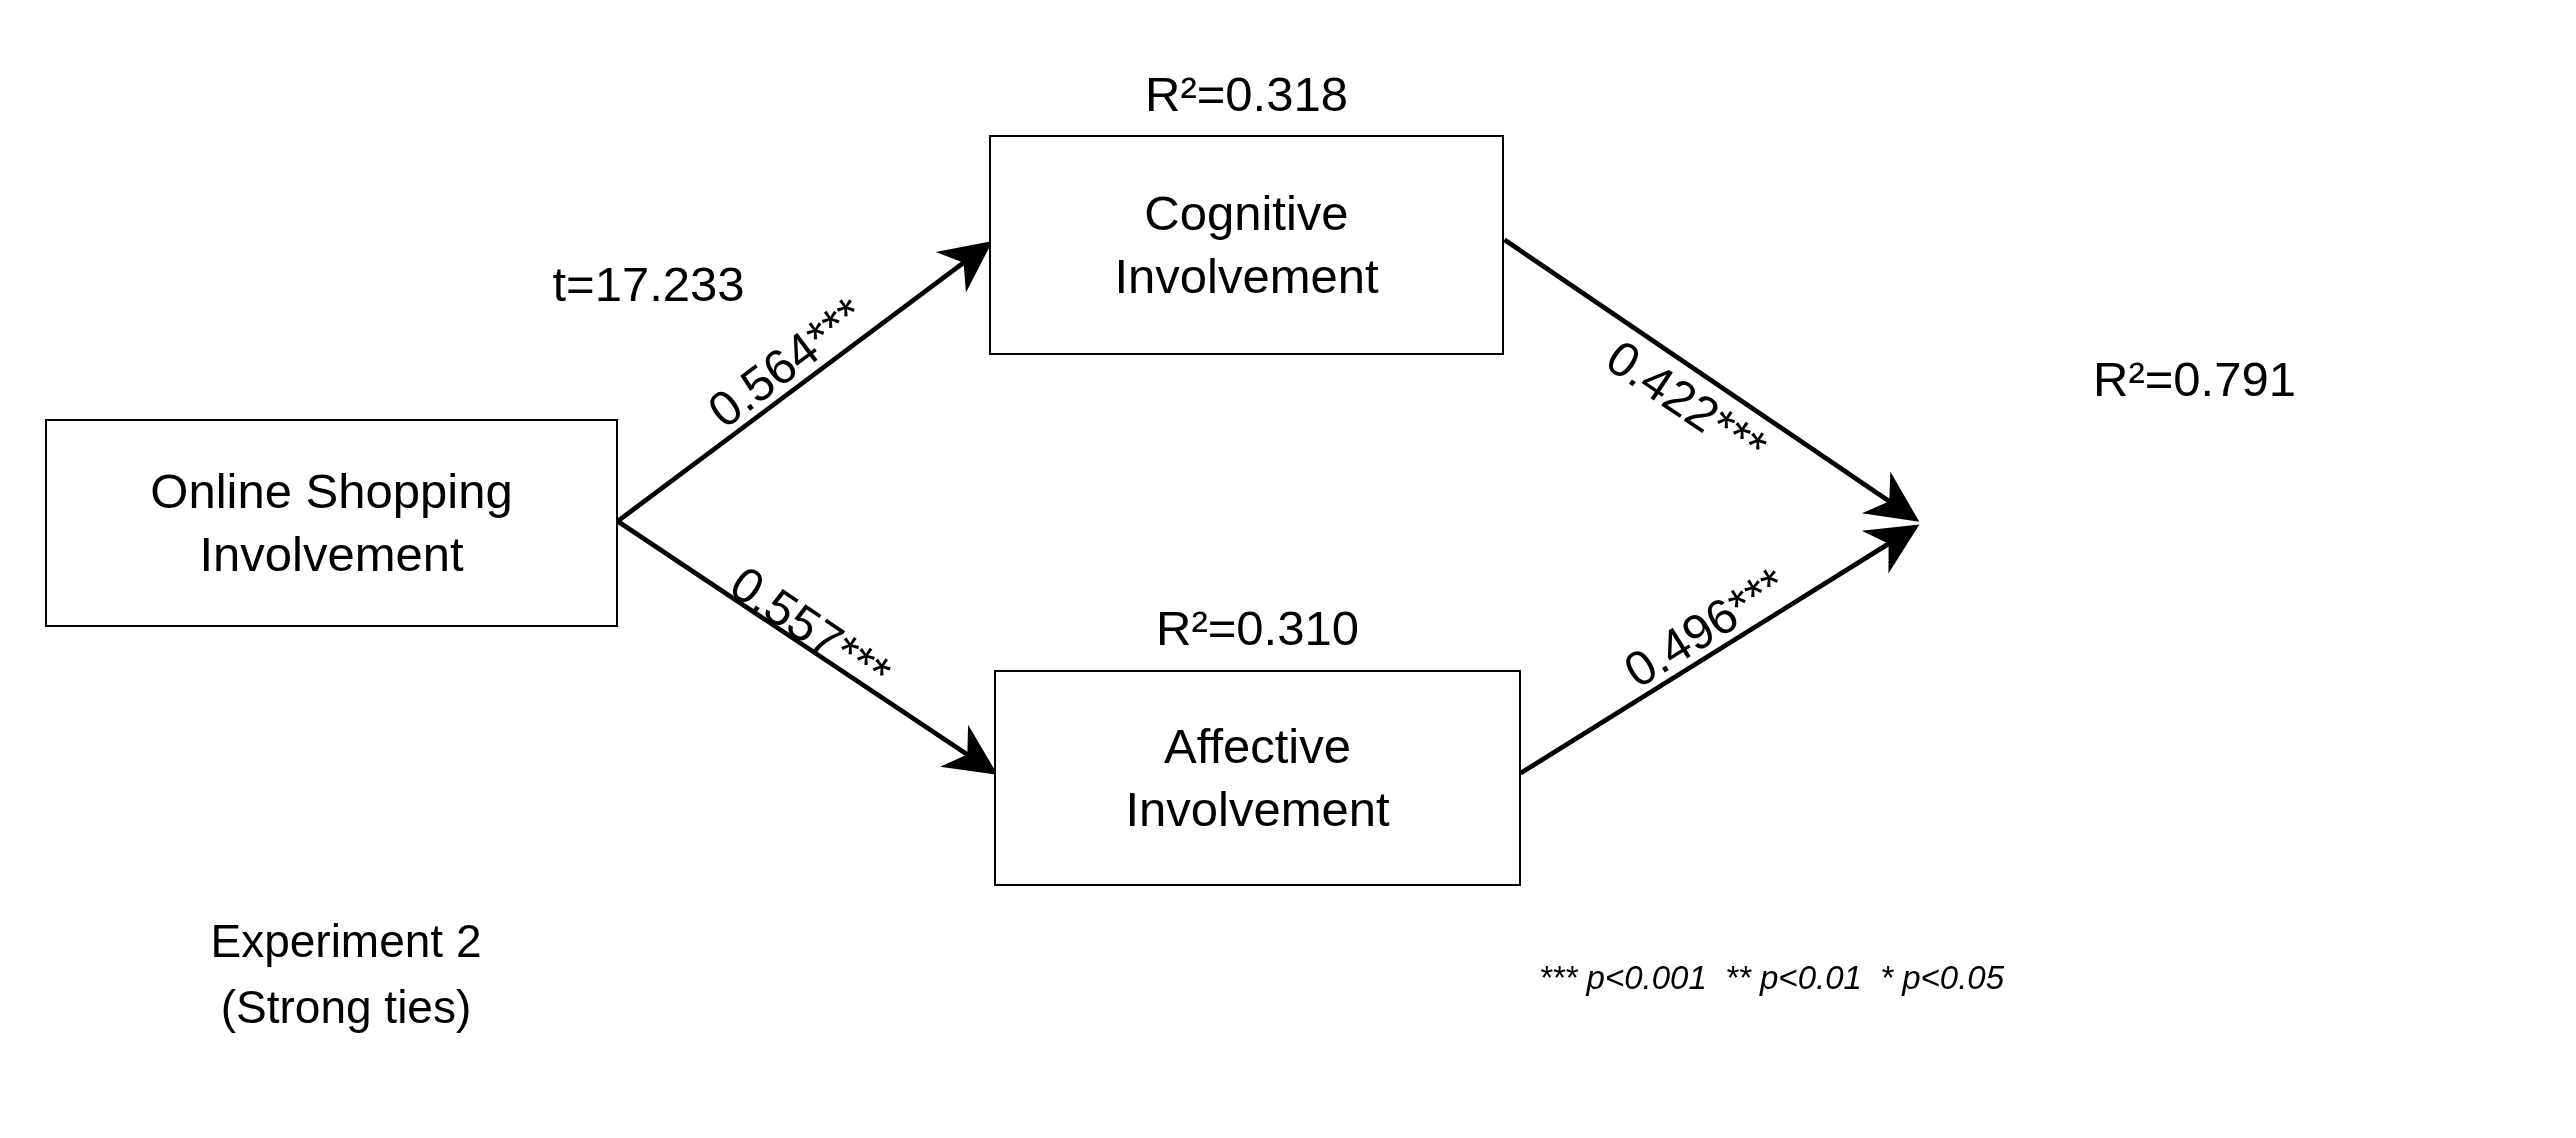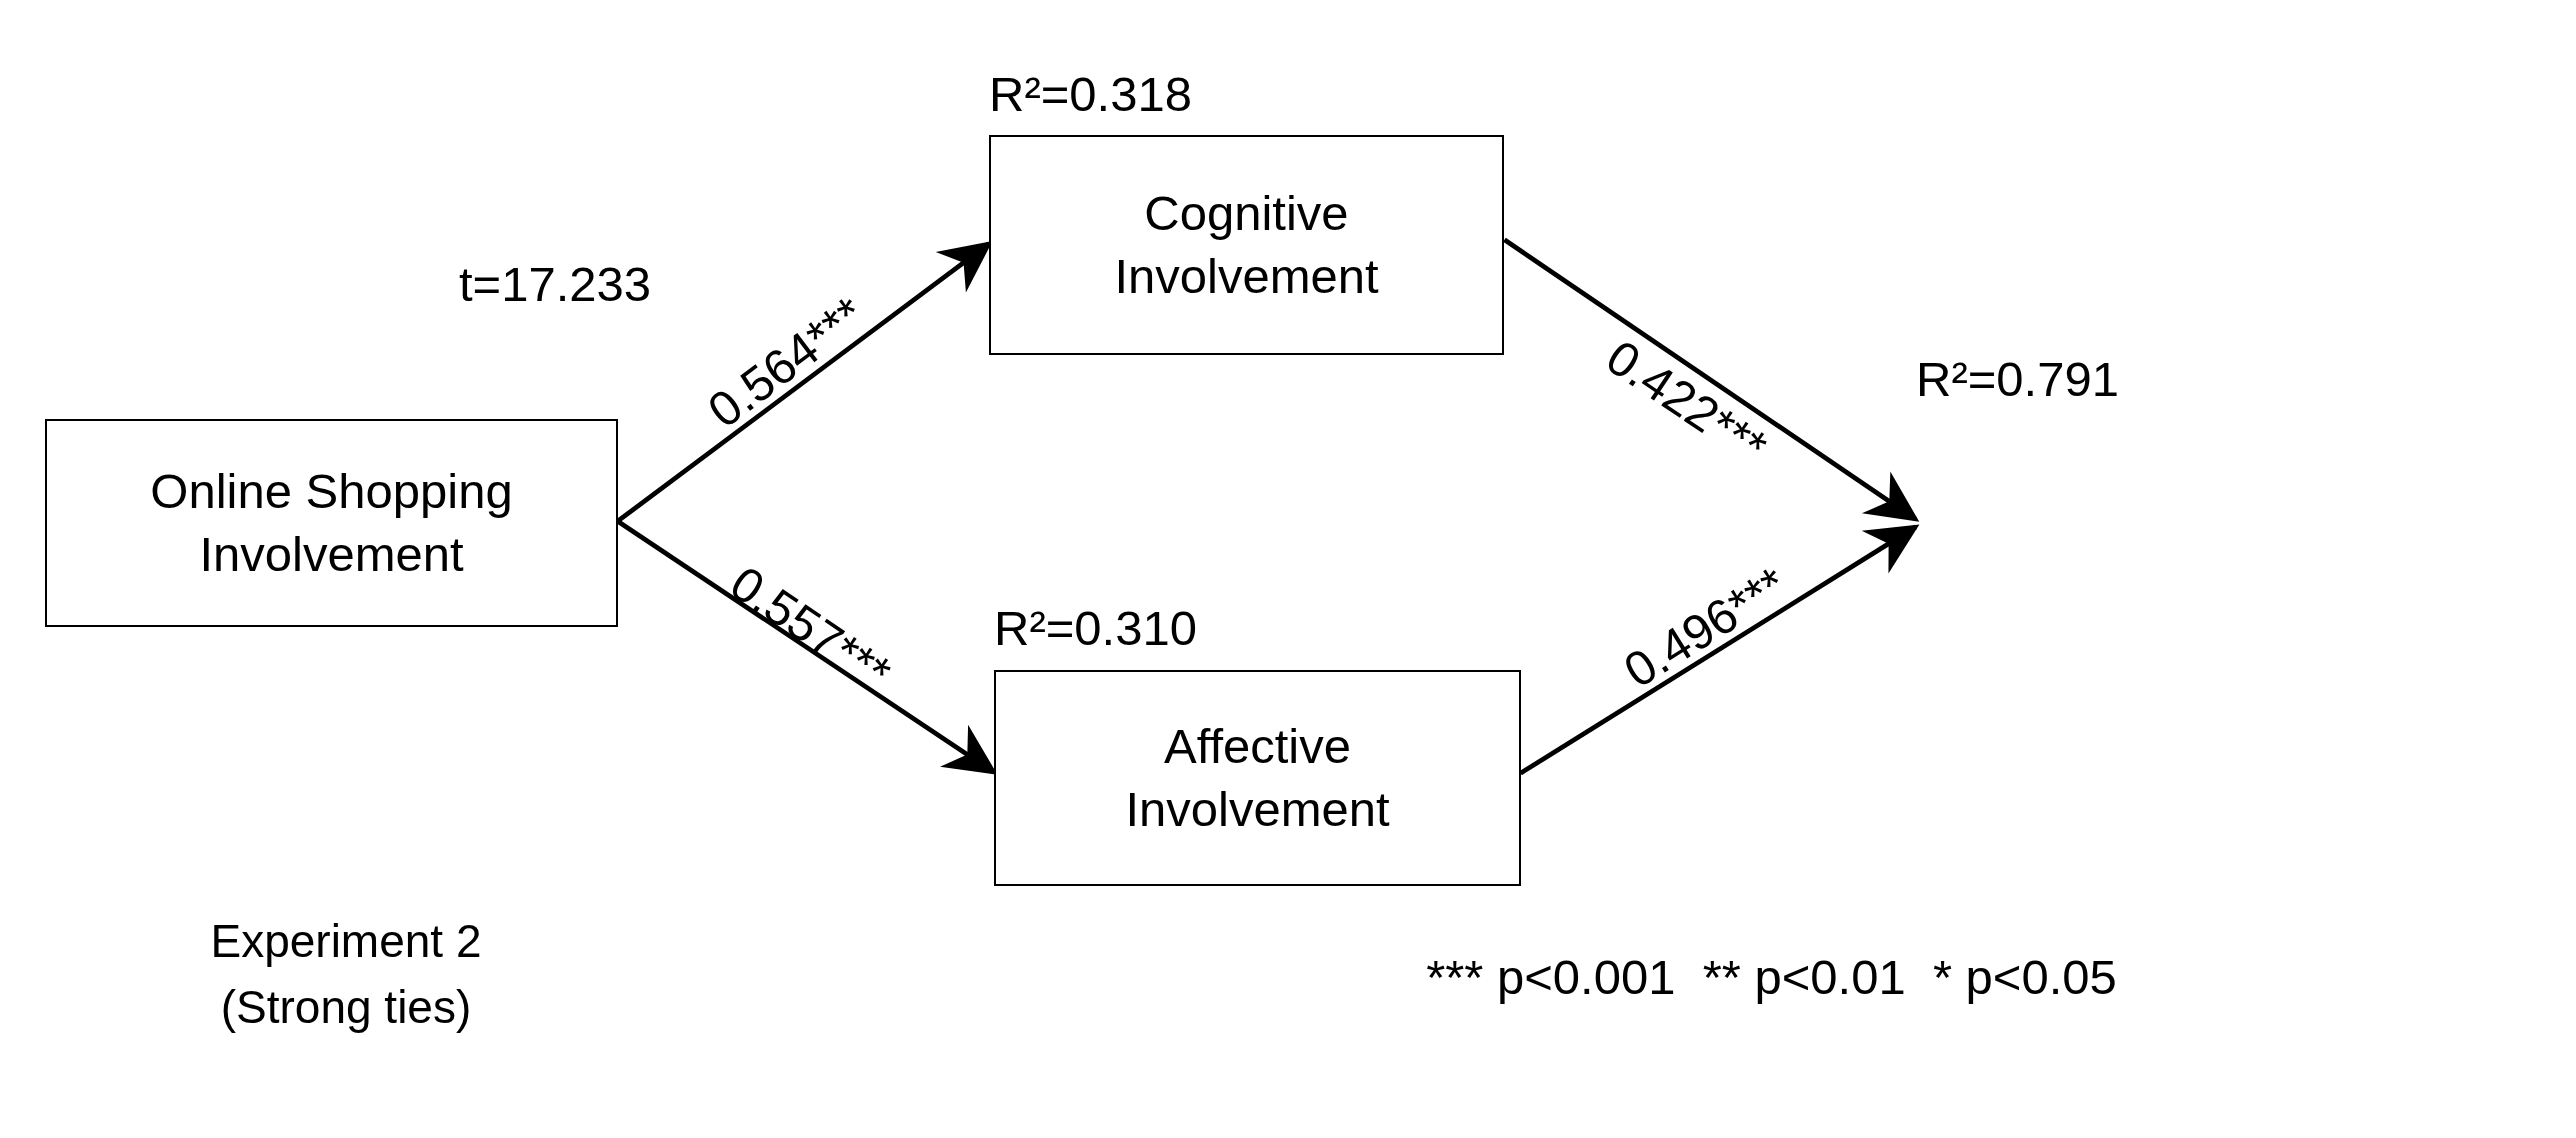--- a/index.html
+++ b/index.html
@@ -30,20 +30,21 @@
     align-items: center;
     justify-content: center;
     text-align: center;
     font-size: 49px;
     line-height: 63px;
     white-space: pre-line;
     box-sizing: border-box;
   }
   .lbl {
     position: absolute;
+    text-align: center;
     font-size: 49px;
     line-height: 61px;
     white-space: pre;
   }
   .coef {
     position: absolute;
     width: 379px;
     text-align: center;
     font-size: 49px;
     line-height: 61px;
@@ -52,23 +53,24 @@
   .caption {
     position: absolute;
     text-align: center;
     font-size: 46px;
     line-height: 66px;
     white-space: pre-line;
   }
   .legend {
     position: absolute;
     text-align: center;
-    font-size: 49px;
+    font-size: 33px;
     line-height: 61px;
     white-space: pre;
+    font-style: italic;
   }
 </style>
 </head>
 <body>
 
 <div class="canvas">
 
   <svg class="wires" viewBox="0 0 2719 1202">
     <defs>
       <marker id="arrowhead" viewBox="0 0 10 10" refX="9.2" refY="5" markerWidth="66" markerHeight="58" orient="auto" markerUnits="userSpaceOnUse">

